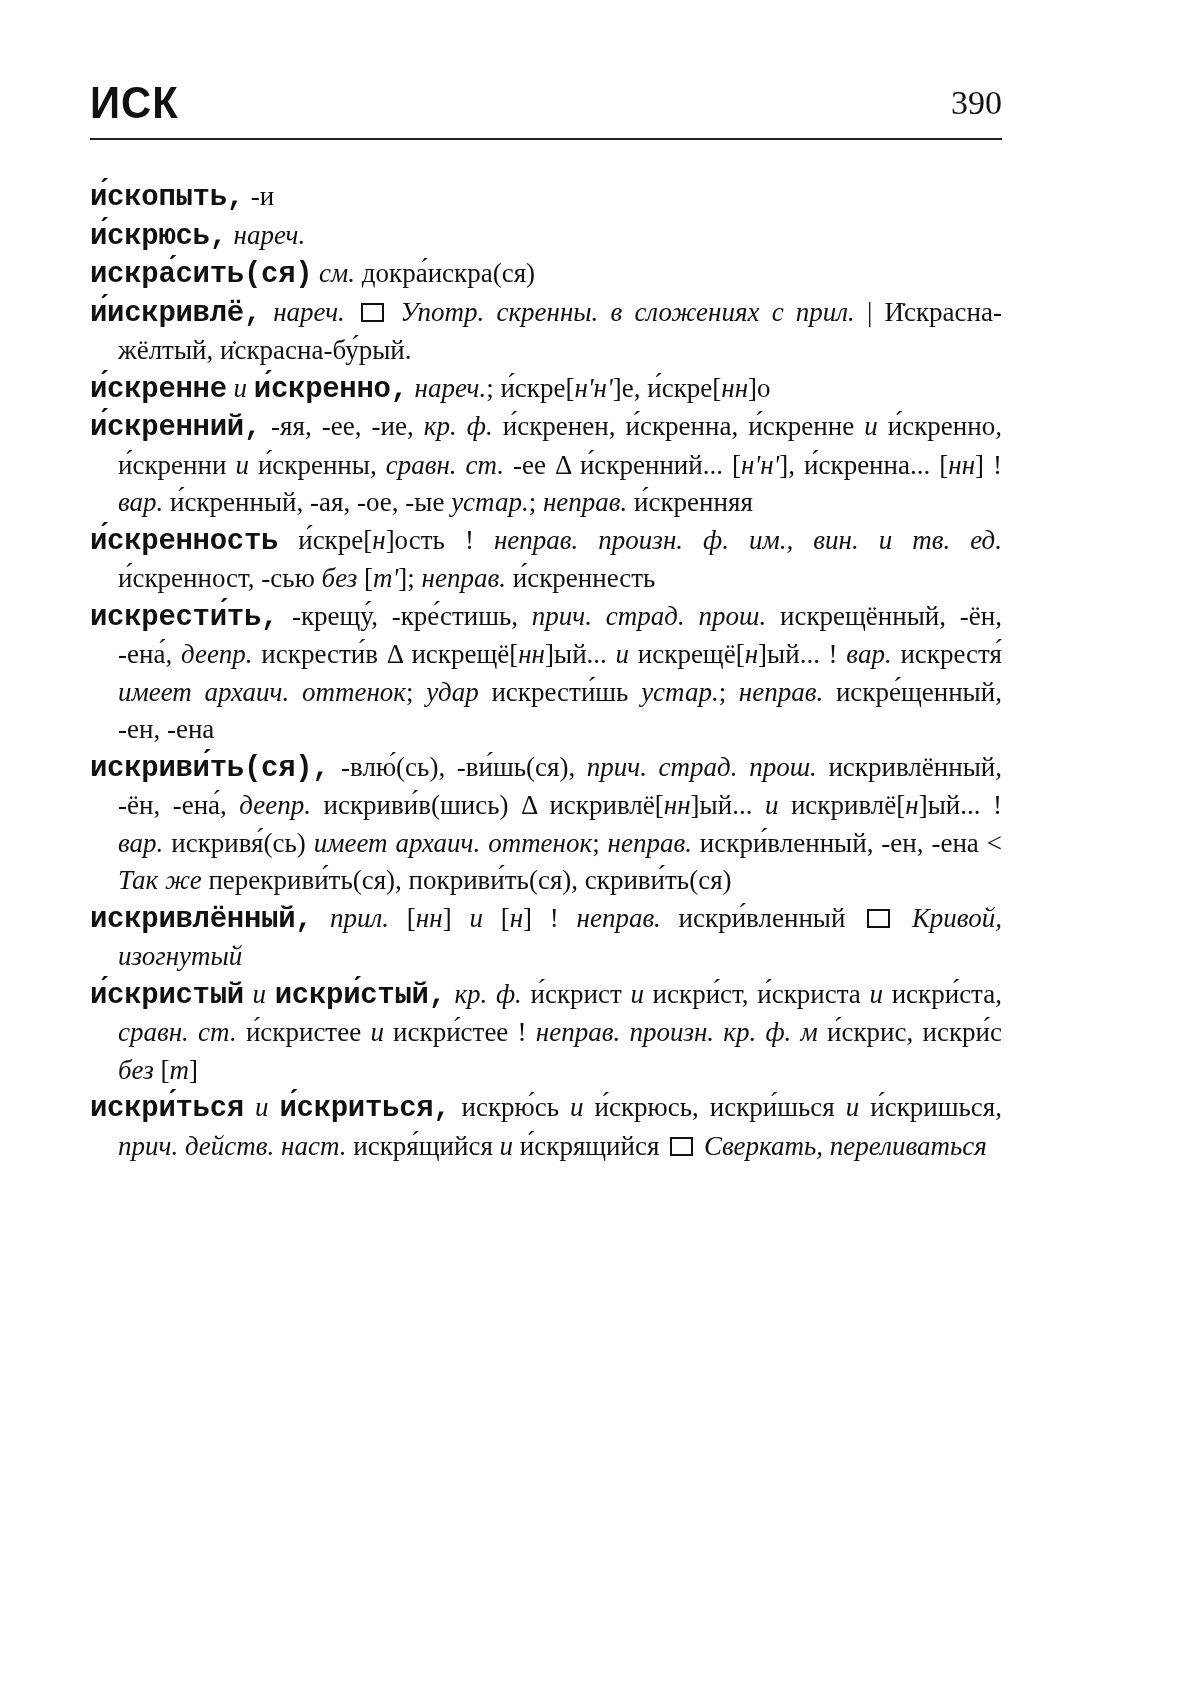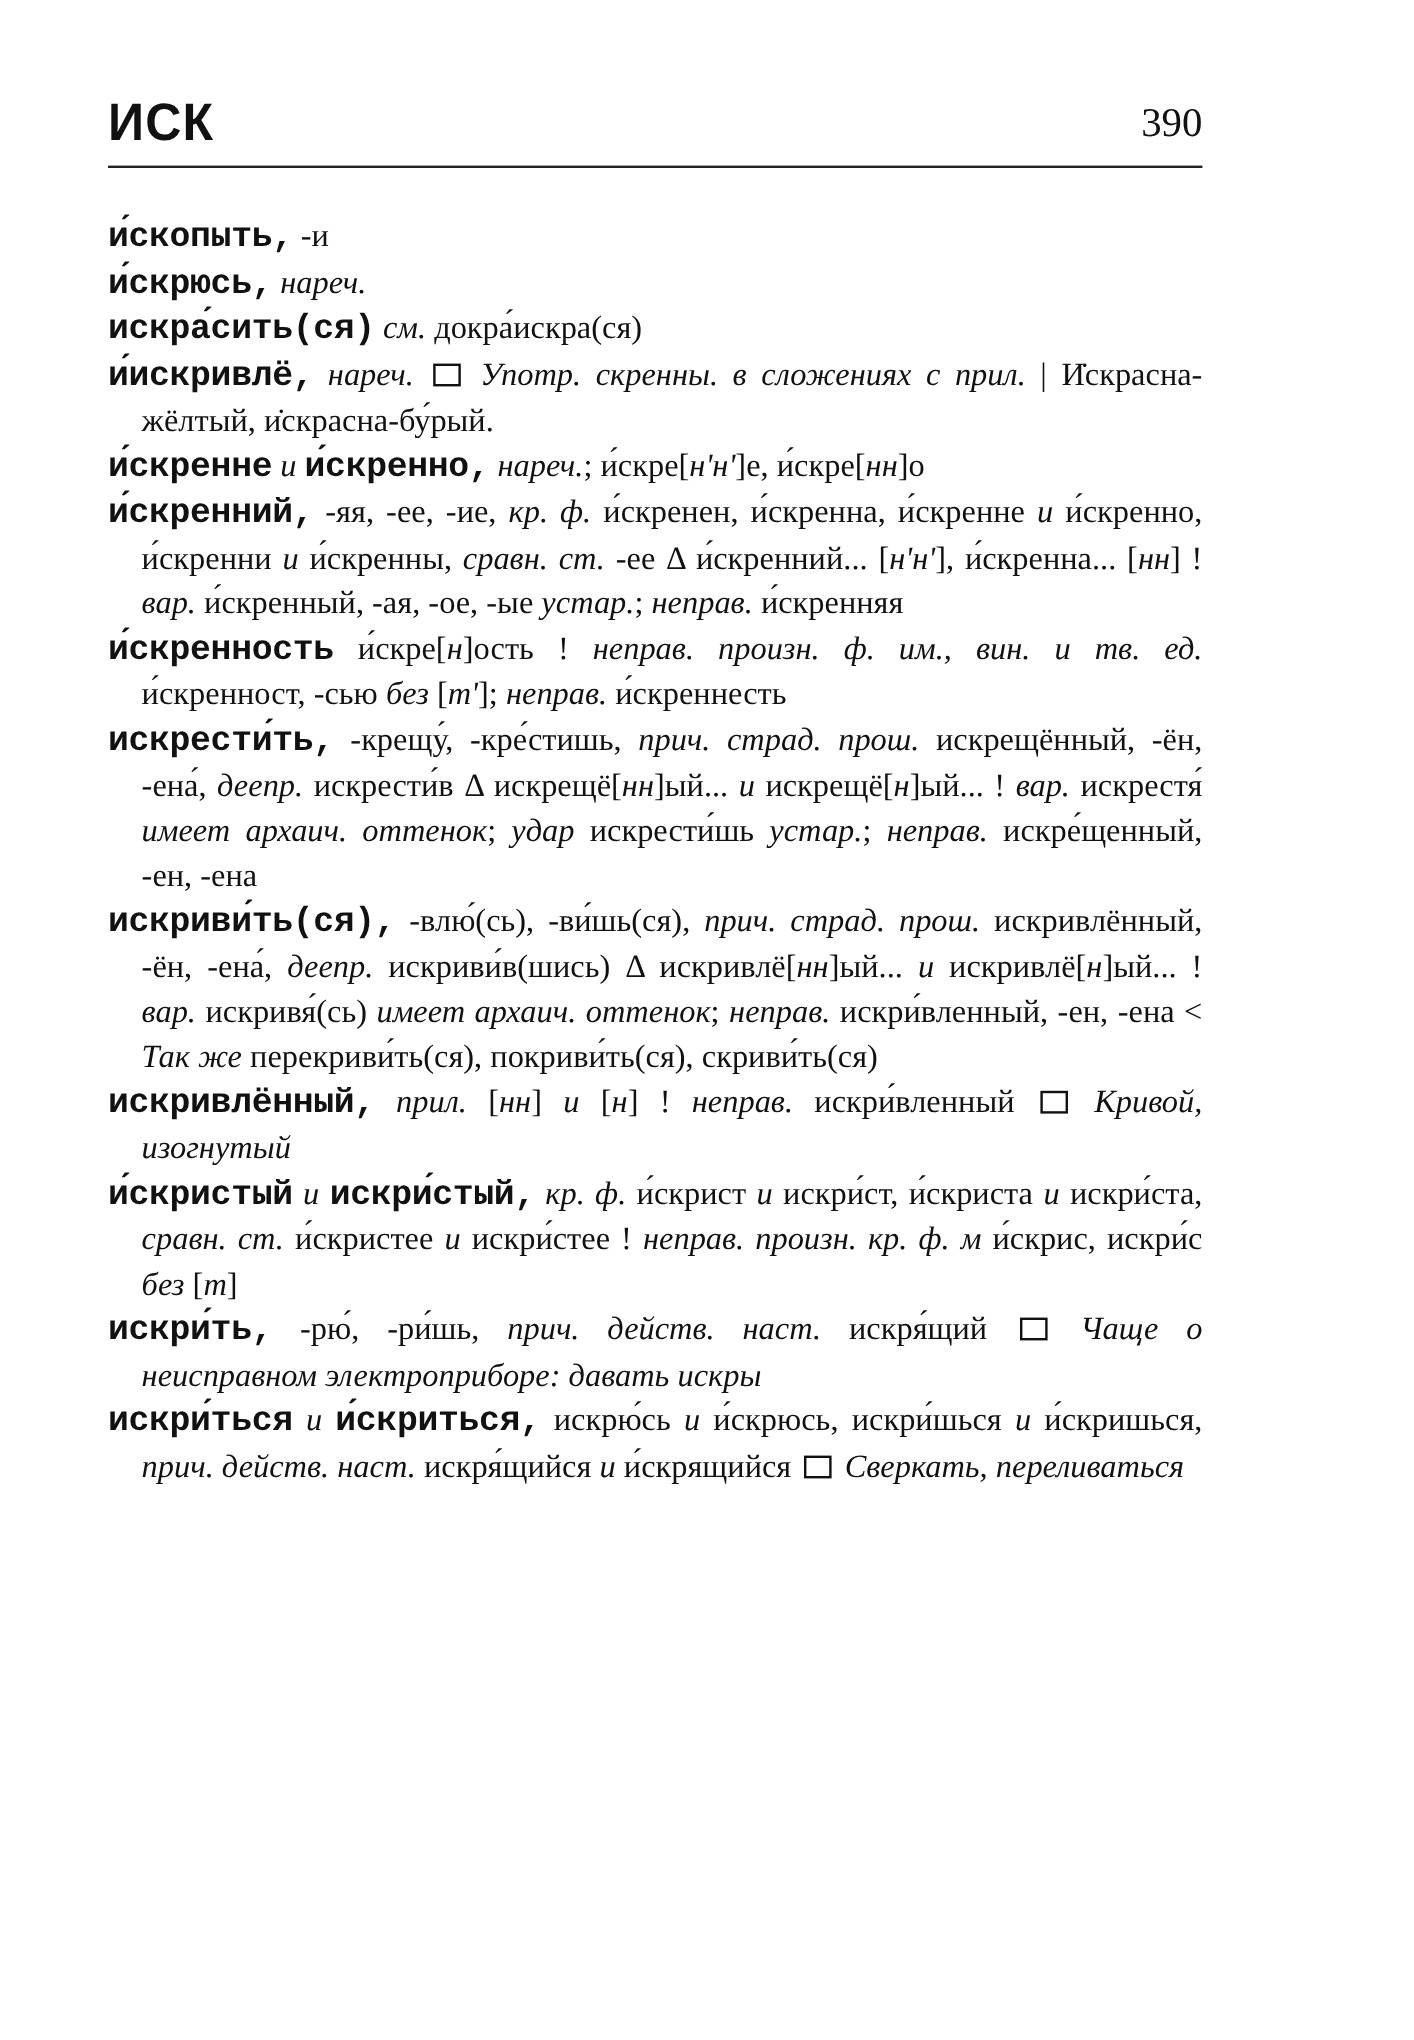--- a/index.html
+++ b/index.html
@@ -31,16 +31,15 @@
       <div class="entry"><span class="hw">и́скрюсь,</span><span class="it"> нареч.</span></div>
       <div class="entry"><span class="hw">искра́сить(ся)</span><span class="it"> см.</span><span class=""> докра́искра(ся)</span></div>
       <div class="entry"><span class="hw">и́искривлё,</span><span class="it"> нареч. </span><span class="box"></span><span class="it"> Употр. скренны. в сложениях с прил.</span><span class=""> | И̇скрасна-жёлтый, и̇скрасна-бу́рый.</span></div>
       <div class="entry"><span class="hw">и́скренне</span><span class="it"> и </span><span class="hw">и́скренно,</span><span class="it"> нареч.</span><span class="">; и́скре[</span><span class="it">н'н'</span><span class="">]е, и́скре[</span><span class="it">нн</span><span class="">]о</span></div>
       <div class="entry"><span class="hw">и́скренний,</span><span class=""> -яя, -ее, -ие, </span><span class="it">кр. ф.</span><span class=""> и́скренен, и́скренна, и́скренне </span><span class="it">и</span><span class=""> и́скренно, и́скренни </span><span class="it">и</span><span class=""> и́скренны, </span><span class="it">сравн. ст.</span><span class=""> -ее Δ и́скренний... [</span><span class="it">н'н'</span><span class="">], и́скренна... [</span><span class="it">нн</span><span class="">] ! </span><span class="it">вар.</span><span class=""> и́скренный, -ая, -ое, -ые </span><span class="it">устар.</span><span class="">; </span><span class="it">неправ.</span><span class=""> и́скренняя</span></div>
       <div class="entry"><span class="hw">и́скренность</span><span class=""> и́скре[</span><span class="it">н</span><span class="">]ость ! </span><span class="it">неправ. произн. ф. им., вин. и тв. ед.</span><span class=""> и́скренност, -сью </span><span class="it">без</span><span class=""> [</span><span class="it">т'</span><span class="">]; </span><span class="it">неправ.</span><span class=""> и́скреннесть</span></div>
       <div class="entry"><span class="hw">искрести́ть,</span><span class=""> -крещу́, -кре́стишь, </span><span class="it">прич. страд. прош.</span><span class=""> искрещённый, -ён, -ена́, </span><span class="it">деепр.</span><span class=""> искрести́в Δ искрещё[</span><span class="it">нн</span><span class="">]ый... </span><span class="it">и</span><span class=""> искрещё[</span><span class="it">н</span><span class="">]ый... ! </span><span class="it">вар.</span><span class=""> искрестя́ </span><span class="it">имеет архаич. оттенок</span><span class="">; </span><span class="it">удар</span><span class=""> искрести́шь </span><span class="it">устар.</span><span class="">; </span><span class="it">неправ.</span><span class=""> искре́щенный, -ен, -ена</span></div>
       <div class="entry"><span class="hw">искриви́ть(ся),</span><span class=""> -влю́(сь), -ви́шь(ся), </span><span class="it">прич. страд. прош.</span><span class=""> искривлённый, -ён, -ена́, </span><span class="it">деепр.</span><span class=""> искриви́в(шись) Δ искривлё[</span><span class="it">нн</span><span class="">]ый... </span><span class="it">и</span><span class=""> искривлё[</span><span class="it">н</span><span class="">]ый... ! </span><span class="it">вар.</span><span class=""> искривя́(сь) </span><span class="it">имеет архаич. оттенок</span><span class="">; </span><span class="it">неправ.</span><span class=""> искри́вленный, -ен, -ена &lt; </span><span class="it">Так же</span><span class=""> перекриви́ть(ся), покриви́ть(ся), скриви́ть(ся)</span></div>
       <div class="entry"><span class="hw">искривлённый,</span><span class="it"> прил.</span><span class=""> [</span><span class="it">нн</span><span class="">] </span><span class="it">и</span><span class=""> [</span><span class="it">н</span><span class="">] ! </span><span class="it">неправ.</span><span class=""> искри́вленный </span><span class="box"></span><span class="it"> Кривой, изогнутый</span></div>
       <div class="entry"><span class="hw">и́скристый</span><span class="it"> и </span><span class="hw">искри́стый,</span><span class="it"> кр. ф.</span><span class=""> и́скрист </span><span class="it">и</span><span class=""> искри́ст, и́скриста </span><span class="it">и</span><span class=""> искри́ста, </span><span class="it">сравн. ст.</span><span class=""> и́скристее </span><span class="it">и</span><span class=""> искри́стее ! </span><span class="it">неправ. произн. кр. ф. м</span><span class=""> и́скрис, искри́с </span><span class="it">без</span><span class=""> [</span><span class="it">т</span><span class="">]</span></div>
-      <div class="entry"><span class="hw">искри́ть,</span><span class=""> -рю́, -ри́шь, </span><span class="it">прич. действ. наст.</span><span class=""> искря́щий </span><span class="box"></span><span class="it"> Чаще о неисправном электроприборе: давать искры</span></div>
       <div class="entry"><span class="hw">искри́ться</span><span class="it"> и </span><span class="hw">и́скриться,</span><span class=""> искрю́сь </span><span class="it">и</span><span class=""> и́скрюсь, искри́шься </span><span class="it">и</span><span class=""> и́скришься, </span><span class="it">прич. действ. наст.</span><span class=""> искря́щийся </span><span class="it">и</span><span class=""> и́скрящийся </span><span class="box"></span><span class="it"> Сверкать, переливаться</span></div>
     </div>
 </div>
 
 </body></html>

